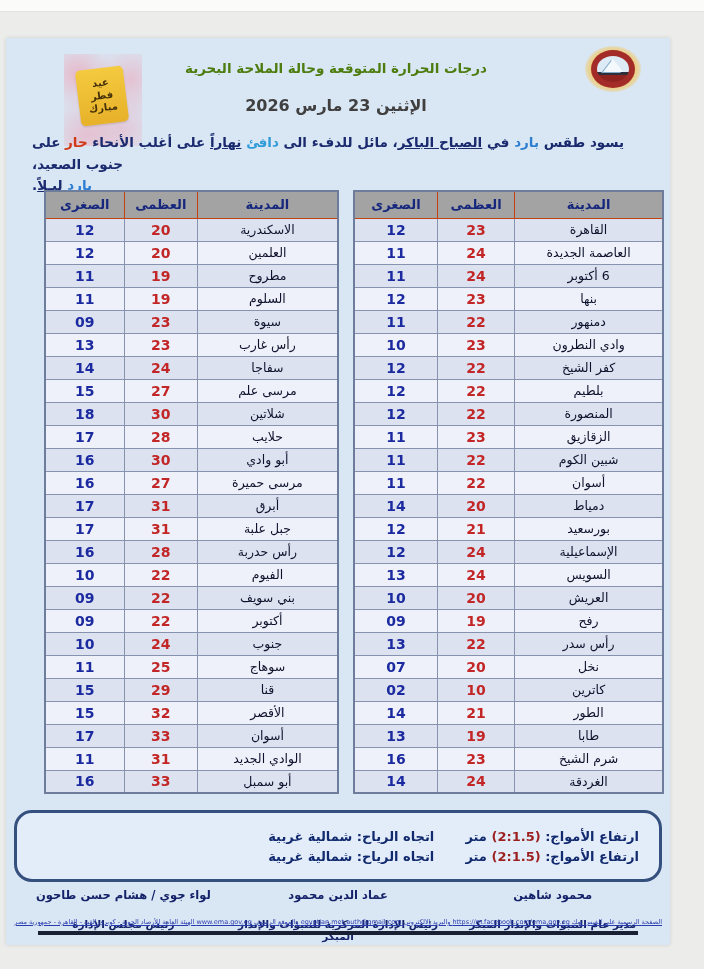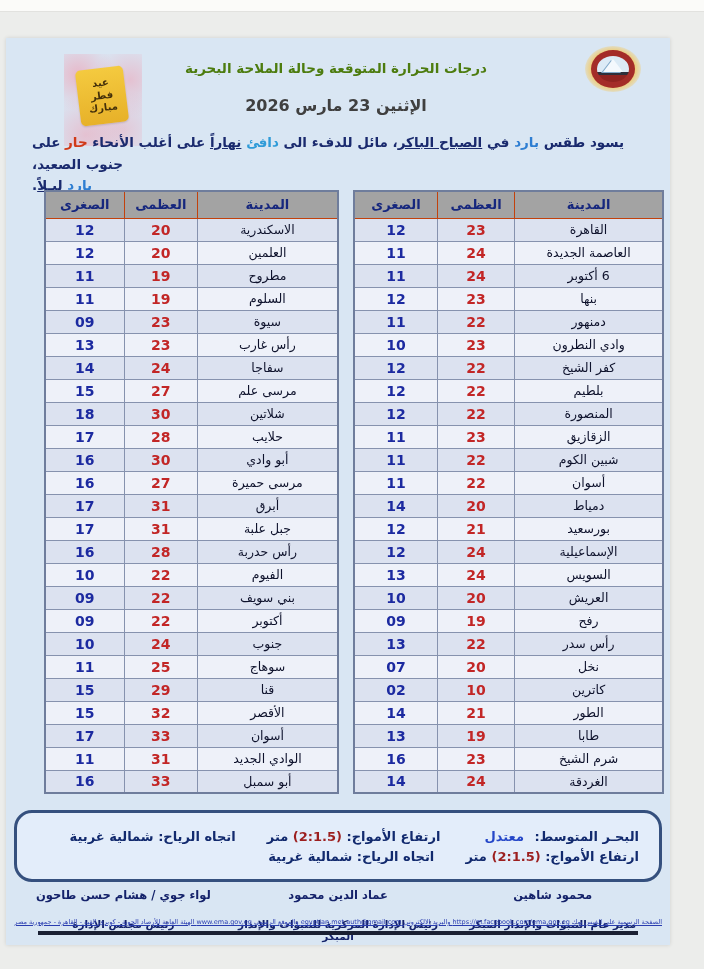--- a/index.html
+++ b/index.html
@@ -453,24 +453,20 @@
           <td class="city">أبو سمبل</td>
           <td class="max">33</td>
           <td class="min">16</td>
         </tr>
       </tbody>
   </table>
 
   <div class="marine-box">
 
       <div class="sea-row">
-        <span class="sea-name">
-          <span>البحـر المتوسط:</span>
-          <span class="sea-state">معتدل</span>
-        </span>
         <span class="wave">
           <span>ارتفاع الأمواج:</span>
           <span class="wave-val">(2:1.5)</span>
           <span>متر</span>
         </span>
         <span class="wind">
           <span>اتجاه الرياح:</span>
           <span>شمالية غربية</span>
         </span>
       </div>

